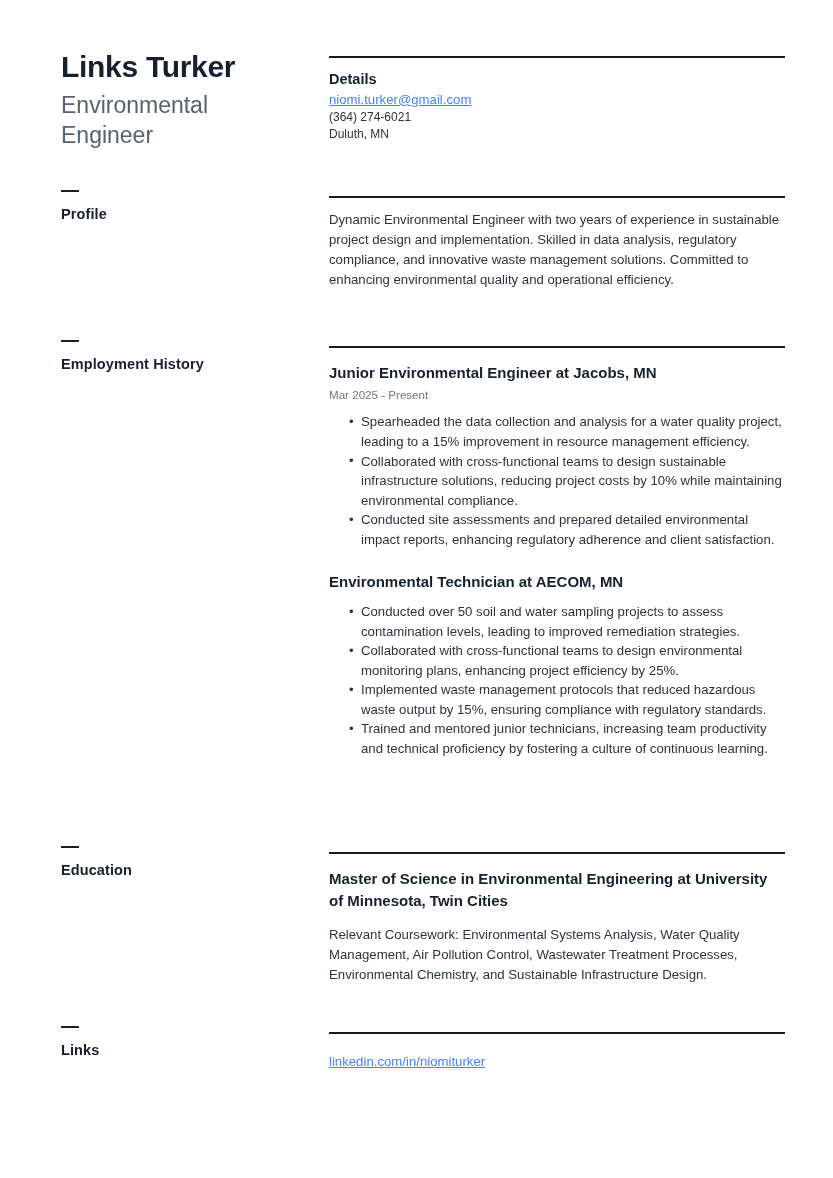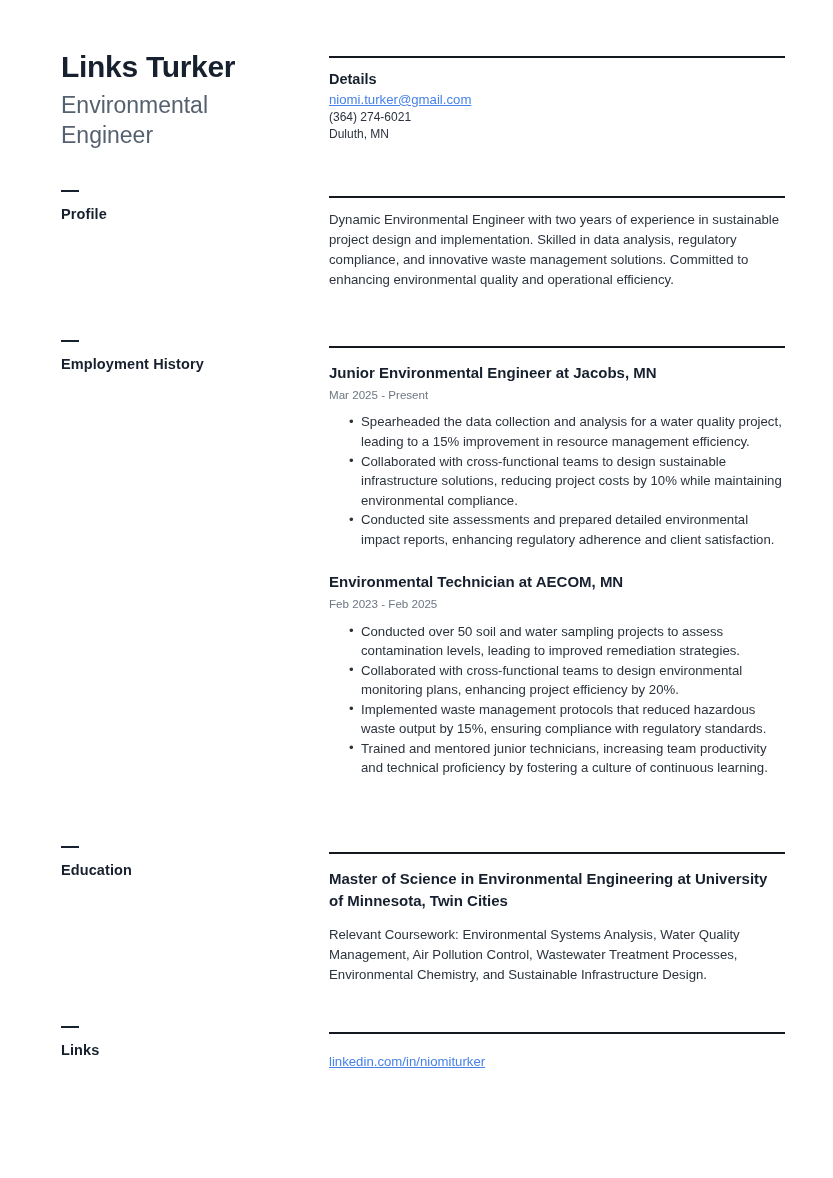--- a/index.html
+++ b/index.html
@@ -198,24 +198,23 @@
       <div class="entry-dates">Mar 2025 - Present</div>
       <ul class="bullets">
         <li>Spearheaded the data collection and analysis for a water quality project, leading to a 15% improvement in resource management efficiency.</li>
         <li>Collaborated with cross-functional teams to design sustainable infrastructure solutions, reducing project costs by 10% while maintaining environmental compliance.</li>
         <li>Conducted site assessments and prepared detailed environmental impact reports, enhancing regulatory adherence and client satisfaction.</li>
       </ul>
     </div>
 
     <div class="entry" style="margin-top:22px;">
       <div class="entry-title">Environmental Technician at AECOM, MN</div>
-      <div class="entry-dates">Feb 2023 - Feb 2025</div>
       <ul class="bullets">
         <li>Conducted over 50 soil and water sampling projects to assess contamination levels, leading to improved remediation strategies.</li>
-        <li>Collaborated with cross-functional teams to design environmental monitoring plans, enhancing project efficiency by 20%.</li>
+        <li>Collaborated with cross-functional teams to design environmental monitoring plans, enhancing project efficiency by 25%.</li>
         <li>Implemented waste management protocols that reduced hazardous waste output by 15%, ensuring compliance with regulatory standards.</li>
         <li>Trained and mentored junior technicians, increasing team productivity and technical proficiency by fostering a culture of continuous learning.</li>
       </ul>
     </div>
   </div>
 
   <div class="sec-body" style="left:329px; top:852px;">
     <div class="rule"></div>
     <div class="entry" style="margin-top:14px;">
       <div class="entry-title">Master of Science in Environmental Engineering at University of Minnesota, Twin Cities</div>

